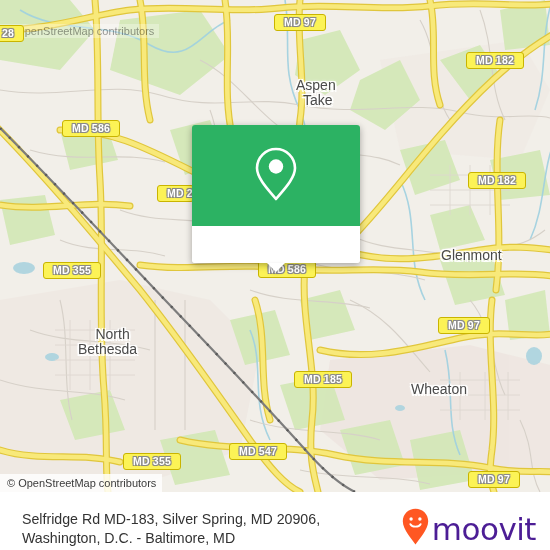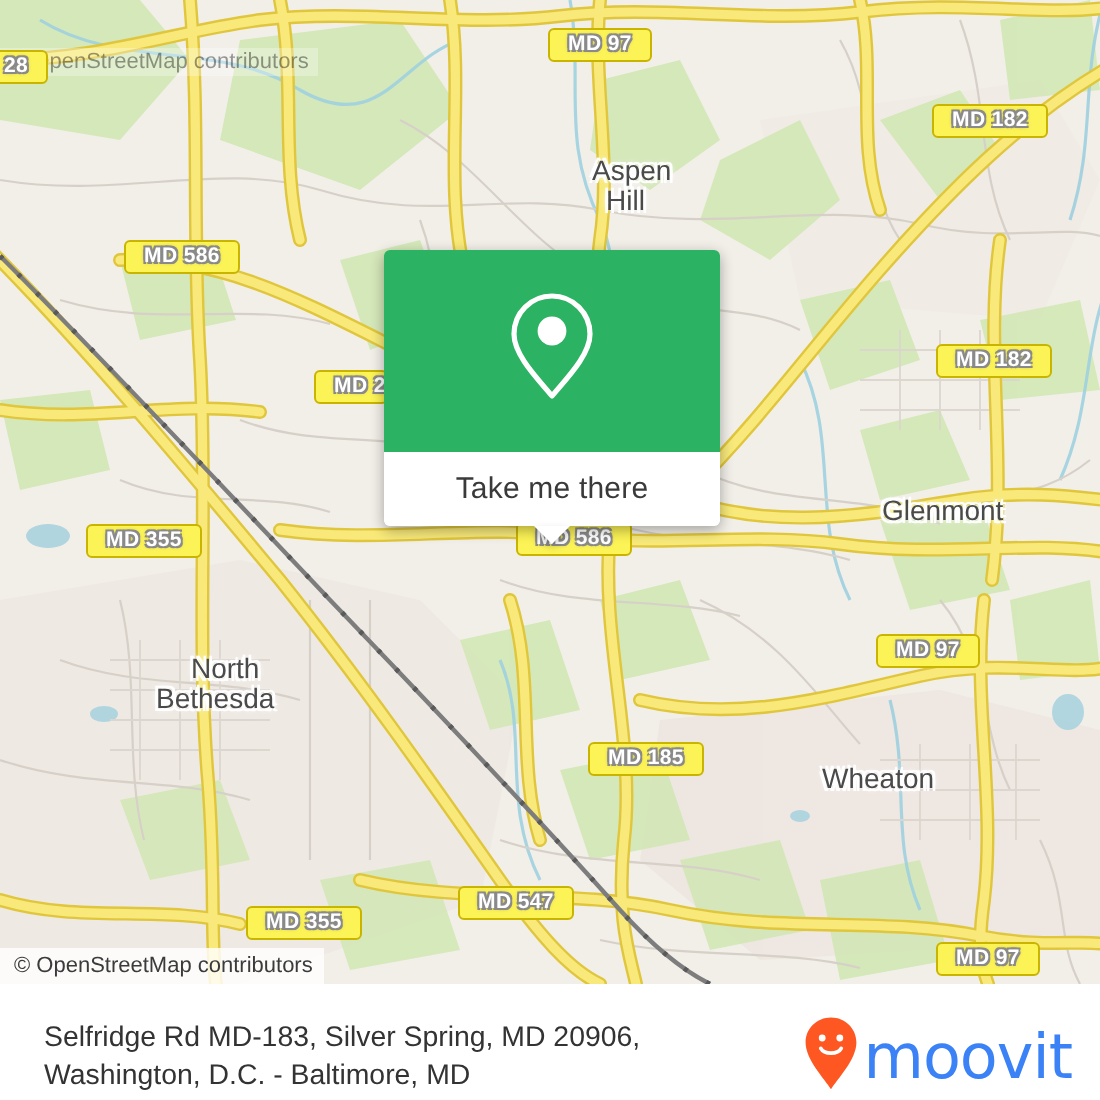--- a/index.html
+++ b/index.html
@@ -115,21 +115,21 @@
   .footer-text{
     flex:1 1 auto;
     color:#333;
     font-size:14.2px;
     line-height:19px;
   }
   .brand{
     flex:0 0 auto;display:flex;align-items:center;gap:3px;
   }
   .brand-word{
-    color:#3b82f6;font-size:31px;line-height:31px;
+    color:#4c1d95;font-size:31px;line-height:31px;
     letter-spacing:-.5px;font-weight:400;
     font-family:"DejaVu Sans",sans-serif;
   }
 </style>
 </head>
 <body>
 
 <div id="app">
 
   <div class="map">
@@ -285,21 +285,21 @@
     <div class="shield" style="left:43px;top:262px;">MD 355</div>
     <div class="shield" style="left:258px;top:261px;">MD 586</div>
     <div class="shield" style="left:438px;top:317px;">MD 97</div>
     <div class="shield" style="left:294px;top:371px;">MD 185</div>
     <div class="shield" style="left:229px;top:443px;">MD 547</div>
     <div class="shield" style="left:123px;top:453px;">MD 355</div>
     <div class="shield" style="left:468px;top:471px;">MD 97</div>
 
     <div class="place two-line" style="left:296px;top:78px;">
       <div>Aspen</div>
-      <div style="text-align:left;margin-left:7px;">Hill</div>
+      <div style="text-align:left;margin-left:7px;">Take</div>
     </div>
     <div class="place" style="left:441px;top:248px;">Glenmont</div>
     <div class="place two-line" style="left:78px;top:327px;">
       <div style="margin-left:10px;">North</div>
       <div>Bethesda</div>
     </div>
     <div class="place" style="left:411px;top:382px;">Wheaton</div>
 
     <div class="attrib">© OpenStreetMap contributors</div>
   </div>
@@ -307,21 +307,20 @@
   <div class="card">
     <div class="card-top">
       <span>
         <svg width="46" height="58" viewBox="0 0 46 58" fill="none" aria-hidden="true">
           <path d="M23 4 C12.5 4 4 12.5 4 23 C4 34 17 46.5 23 54 C29 46.5 42 34 42 23 C42 12.5 33.5 4 23 4 Z" stroke="#ffffff" stroke-width="2.6" fill="none" stroke-linejoin="round"></path>
           <circle cx="23" cy="21.5" r="7.2" fill="#ffffff"></circle>
         </svg>
       </span>
     </div>
     <div class="card-bottom">
-      <span class="label">Take me there</span>
       <span class="card-tail"></span>
     </div>
   </div>
 
   <div class="footer">
     <div class="footer-text">
       <div>Selfridge Rd MD-183, Silver Spring, MD 20906,</div>
       <div>Washington, D.C. - Baltimore, MD</div>
     </div>
     <div class="brand">

